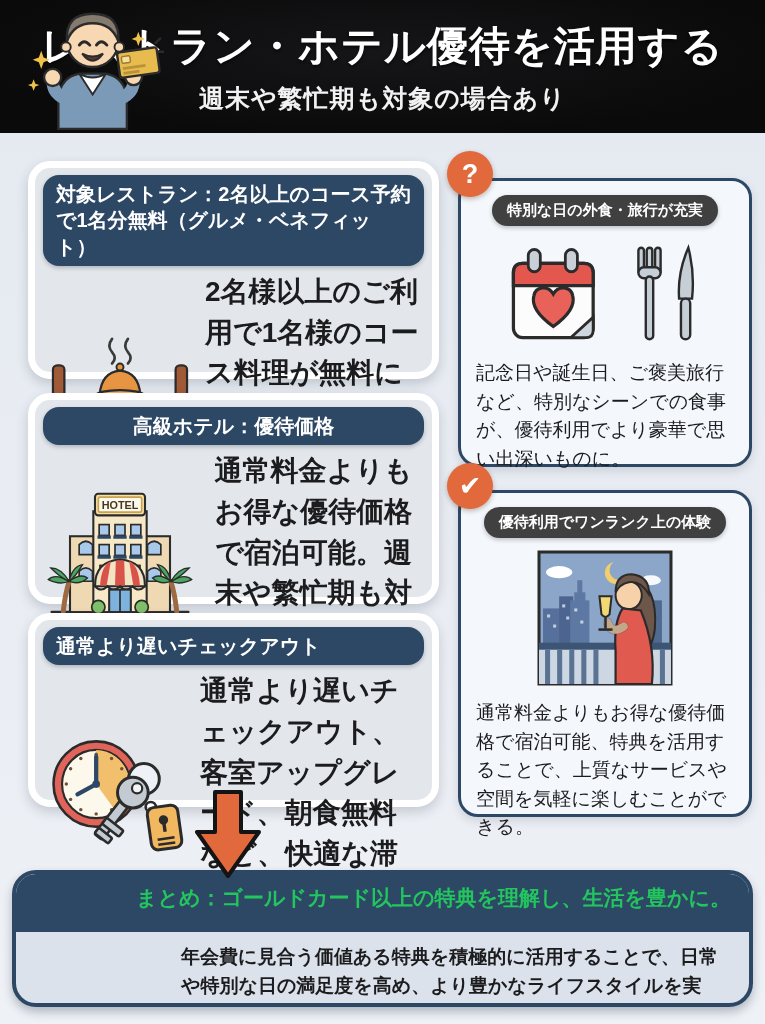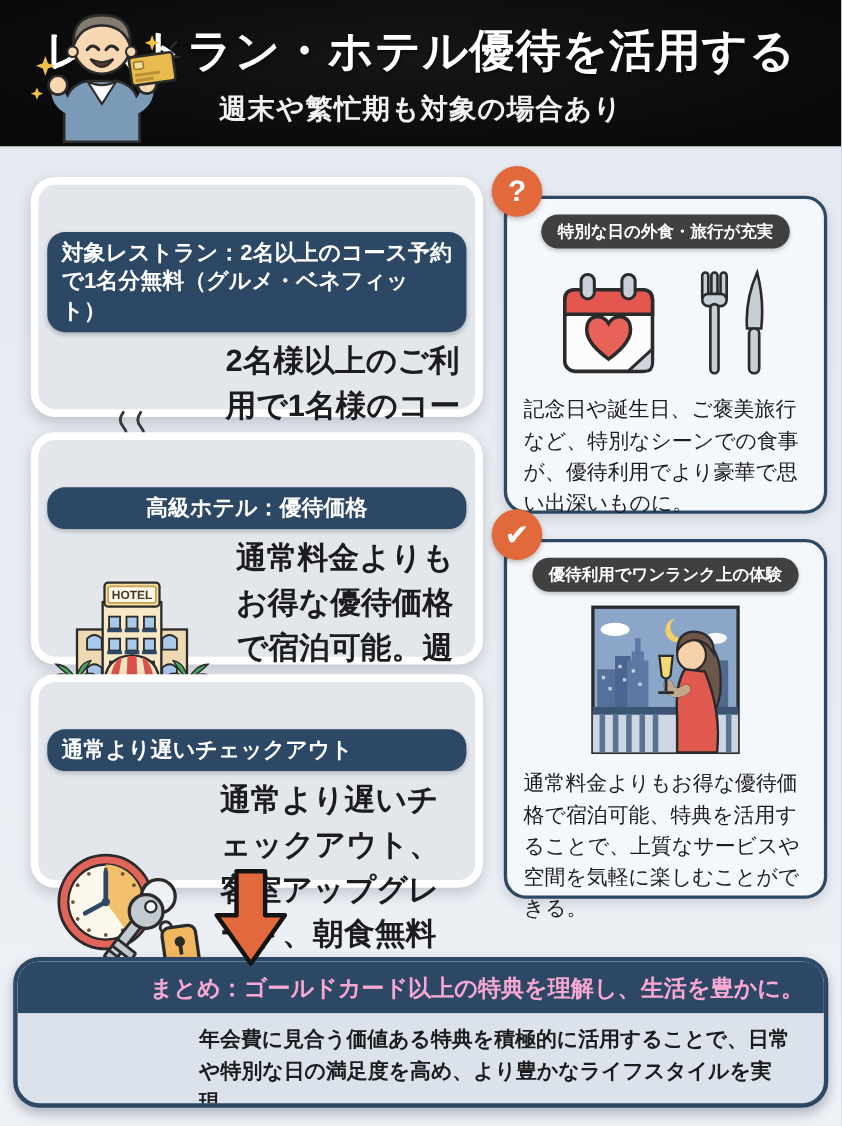--- a/index.html
+++ b/index.html
@@ -25,21 +25,20 @@
     border-radius:22px; box-shadow:0 5px 12px rgba(40,50,70,.20);
     padding:7px 8px;
   }
   .pos-c1 { left:28px;  top:161px; width:411px; height:218px; }
   .pos-c2 { left:28px;  top:393px; width:411px; height:211px;text-align:center; }
   .pos-c3 { left:28px;  top:613px; width:411px; height:194px; }
   .pill {
     background:#2d4865; color:#fff; border-radius:16px;
     padding:6px 13px; font-size:20px; font-weight:800; line-height:1.32;
     box-shadow:0 2px 4px rgba(20,30,50,.25);
-    margin-top:36px;
   }
   .card-row { display:flex; align-items:center; gap:10px; padding:6px 2px 0 2px; }
   .card-body { font-size:28px; font-weight:800; line-height:1.45; color:#1c1c1e; flex:1; }
 
   
   .feature-card {
     position:absolute; background:#f4f7fb; border:3px solid #2d4865;
     border-radius:20px; padding:12px 12px 10px 12px;
     box-shadow:0 4px 10px rgba(40,50,70,.15);
   }
@@ -64,22 +63,22 @@
   
   .down-arrow { position:absolute; left:193px; top:790px; z-index:5; }
 
   
   .summary {
     position:absolute; left:12px; top:870px; width:741px; height:137px;
     background:#dce2eb; border:4px solid #2d4865; border-radius:24px;
     overflow:hidden; box-shadow:0 5px 10px rgba(40,50,70,.30); z-index:4;
   }
   .summary-head {
-    background:#2d4865; color:#f9a8d4; font-size:21px; font-weight:800;
-    padding:10px 10px 9px 112px; text-align:center; white-space:nowrap;
+    background:#2d4865; color:#22c55e; font-size:21px; font-weight:800;
+    padding:10px 10px 20px 112px; text-align:center; white-space:nowrap;
   }
   .summary-body {
     font-size:19px; font-weight:800; line-height:1.5; color:#1c1c1e;
     padding:11px 18px 10px 165px;
   }
   .man-illus { position:absolute; left:26px; top:3px; z-index:6; }
 </style>
 </head>
 <body>
 

